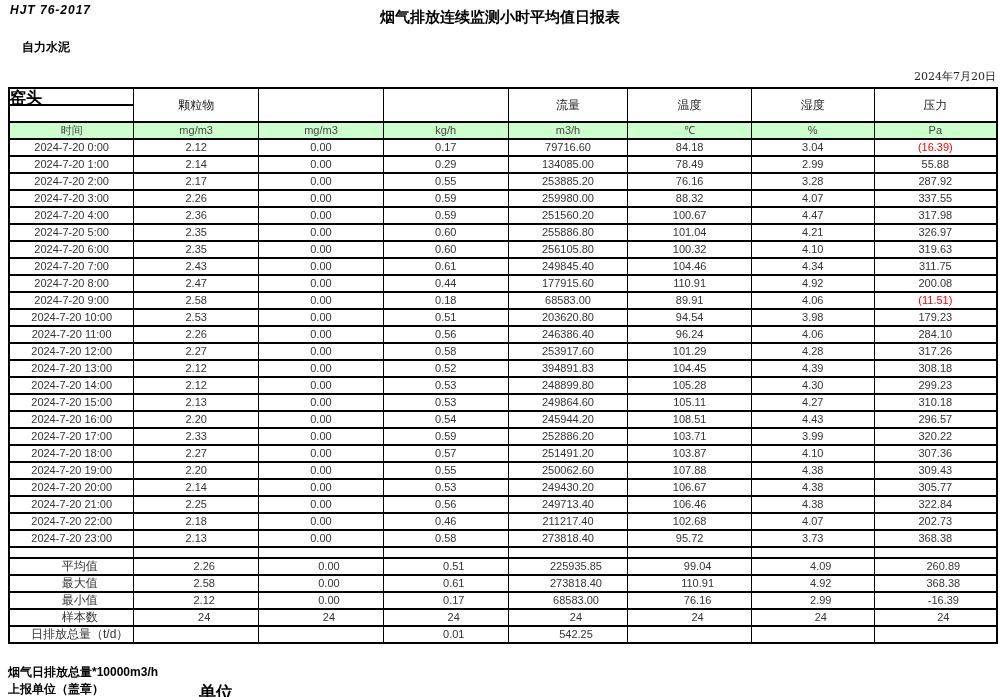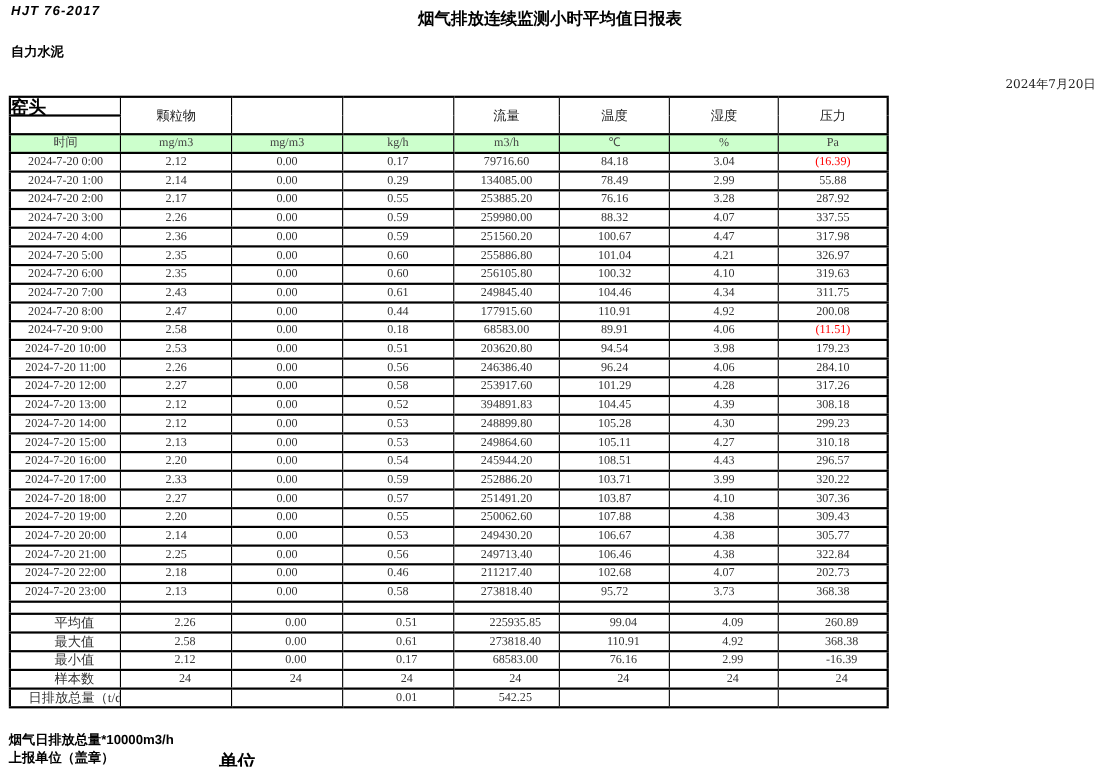--- a/index.html
+++ b/index.html
@@ -4,28 +4,28 @@
 <style>
   html,body{margin:0;padding:0;}
   body{
     width:1000px;height:697px;background:#ffffff;position:relative;
     font-family:"Liberation Sans", sans-serif;
     -webkit-font-smoothing:antialiased;
   }
   .heiti{font-weight:bold;color:#000;}
   .doc-code{position:absolute;left:10px;top:3px;font-size:12px;letter-spacing:1px;font-style:italic;}
   .title{position:absolute;left:0;top:8px;width:100%;text-align:center;font-size:15px;}
-  .company{position:absolute;left:10px;top:39px;font-size:12px;}
+  .company{position:absolute;left:22px;top:39px;font-size:12px;}
   .station{position:absolute;left:10px;top:40px;font-size:16px;margin-top:48px;}
   .date{position:absolute;right:4px;top:69px;font-size:11px;color:#222;
         font-family:"DejaVu Serif","Liberation Serif",serif;}
   .table-wrap{position:absolute;left:8px;top:87px;width:990px;}
   table.report{
-    border-collapse:collapse;table-layout:fixed;width:800px;
-    font-family:Liberation Serif, serif;
+    border-collapse:collapse;table-layout:fixed;width:990px;
+    font-family:Liberation Sans, sans-serif;
     font-size:11px;color:#333;
   }
   table.report{border:2px solid #000;}
   table.report td{
     border-left:1px solid #000;border-right:1px solid #000;
     border-top:2px solid #000;border-bottom:2px solid #000;
     text-align:center;vertical-align:middle;padding:0;
     height:15px;line-height:15px;overflow:hidden;white-space:nowrap;
   }
   tr.grp td{height:15px;font-size:12px;color:#222;}

